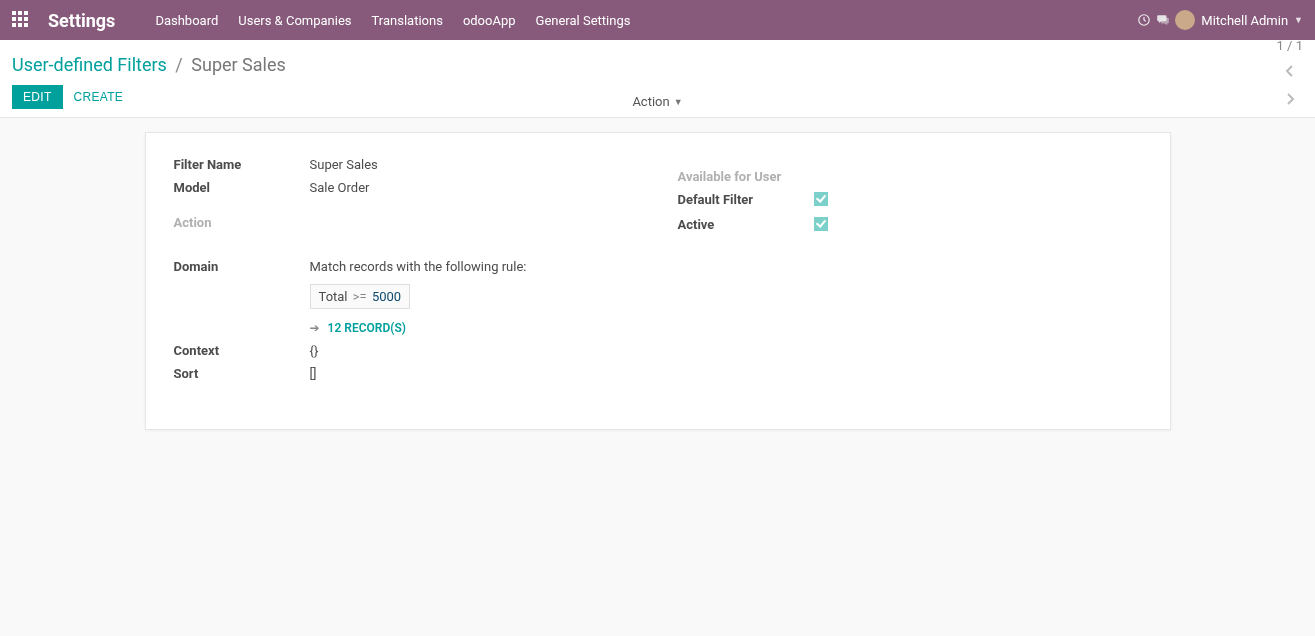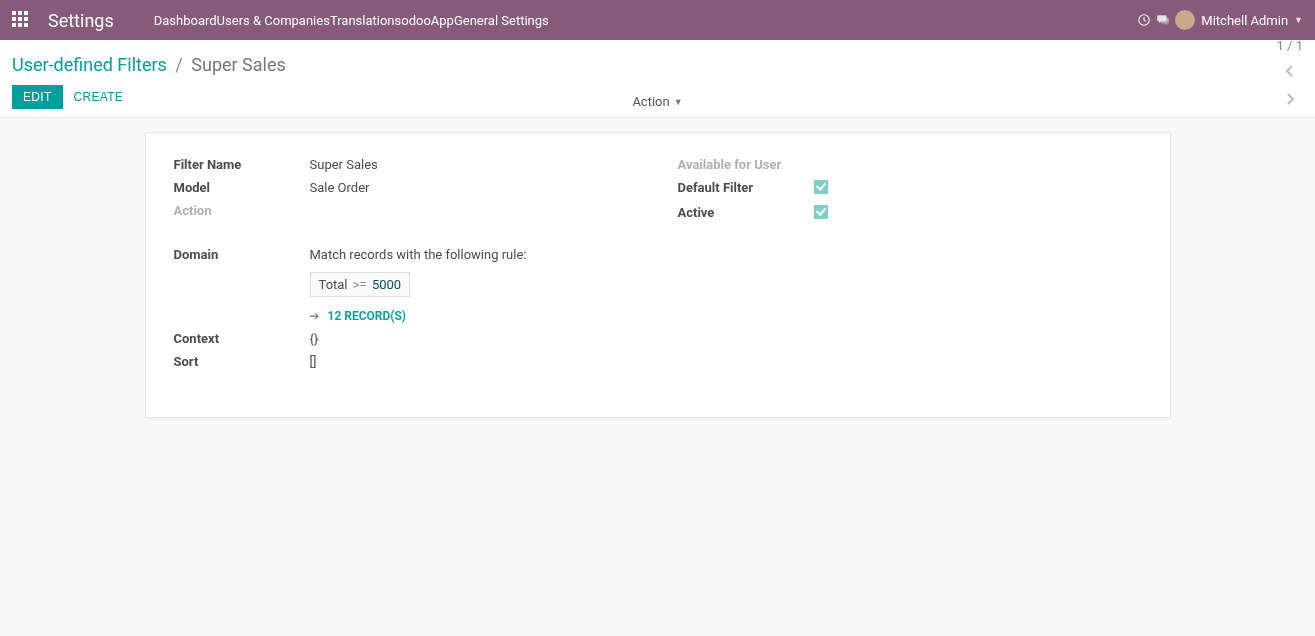--- a/index.html
+++ b/index.html
@@ -1,22 +1,22 @@
 <!DOCTYPE html>
 <html><head>
 <meta charset="utf-8">
 <style>
   * { box-sizing: border-box; margin: 0; padding: 0; }
   body { font-family: -apple-system, BlinkMacSystemFont, "Segoe UI", Roboto, "Helvetica Neue", Arial, sans-serif; font-size: 13px; color: #4c4c4c; background: #f9f9f9; width: 1315px; }
   
   .navbar { background: #875a7b; height: 40px; display: flex; align-items: center; padding: 0 12px; color: #fff; }
   .apps-icon { width: 18px; height: 18px; display: grid; grid-template-columns: repeat(3, 4px); grid-template-rows: repeat(3, 4px); gap: 2px; margin-right: 18px; cursor: pointer; }
   .apps-icon span { background: #fff; width: 4px; height: 4px; }
-  .brand { font-size: 18px; font-weight: 400; margin-right: 40px; }
-  .nav-menu { display: flex; }
+  .brand { font-size: 18px; font-weight: 700; margin-right: 40px; }
+  .nav-menu { display: flex; gap: 20px; }
   .nav-menu a { color: #fff; text-decoration: none; font-size: 13px; cursor: pointer; }
   .nav-right { margin-left: auto; display: flex; align-items: center; gap: 4px; }
   .nav-right .icon-btn { color: #eee; cursor: pointer; display: flex; align-items: center; }
   .user-menu { display: flex; align-items: center; gap: 6px; cursor: pointer; }
   .avatar { width: 20px; height: 20px; border-radius: 50%; background: #c9a98a; display:inline-block; }
   .caret-down { font-size: 9px; opacity: 0.8; }
   
   .control-panel { background: #fff; border-bottom: 1px solid #e6e6e6; padding: 14px 12px 8px 12px; position: relative; }
   .breadcrumb { font-size: 18px; margin-bottom: 10px; }
   .breadcrumb .link { color: #00a09d; cursor: pointer; }
@@ -29,21 +29,21 @@
   .cp-center { position: absolute; left: 50%; transform: translateX(-50%); bottom: 8px; display:flex; align-items:center; gap:4px; color:#555; cursor:pointer; }
   .cp-right { position: absolute; right: 12px; bottom: 8px; display: flex; align-items: center; gap: 8px; color: #888; flex-direction: column; }
   .pager-arrow { width: 20px; height: 20px; display: flex; align-items: center; justify-content: center; cursor: pointer; color: #bbb; }
   
   .content-wrap { display: flex; justify-content: center; padding: 14px 0 40px 0; }
   .sheet { background: #fff; border: 1px solid #e6e6e6; width: 1026px; padding: 24px 28px 40px 28px; box-shadow: 0 1px 3px rgba(0,0,0,0.05); }
   .form-cols { display: flex; gap: 40px; }
   .col { flex: 1; }
   .form-row { display: flex; margin-bottom: 8px; align-items: flex-start; }
   .form-label { width: 136px; font-size: 13px; color: #4c4c4c; font-weight: 700; flex-shrink: 0; }
-  .form-label.muted { color: #b0b0b0; font-weight: 700; }
+  .form-label.muted { color: #b0b0b0; font-weight: 700; margin-top: 12px; }
   .form-value { font-size: 13px; color: #4c4c4c; }
   .form-value .domain-desc { margin-bottom: 10px; }
   .domain-chip { display: inline-block; border: 1px solid #ddd; background: #fafafa; padding: 4px 8px; font-size: 13px; }
   .domain-chip .op { color: #888; margin: 0 2px; }
   .domain-chip .val { color: #0c4a6e; font-weight: 400; }
   .records-link { display: flex; align-items: center; gap: 8px; margin-top: 12px; color: #00a09d; font-weight: 600; font-size: 12px; cursor: pointer; }
   .records-link .arrow-icon { color: #888; font-weight: normal; }
   .checkbox { width: 14px; height: 14px; background: #7bd0c9; position: relative; display: inline-block; }
   .checkbox.checked::after { content: ""; position: absolute; left: 4px; top: 1px; width: 4px; height: 7px; border: solid #fff; border-width: 0 2px 2px 0; transform: rotate(40deg); }
   .mt { margin-top: 29px; }

